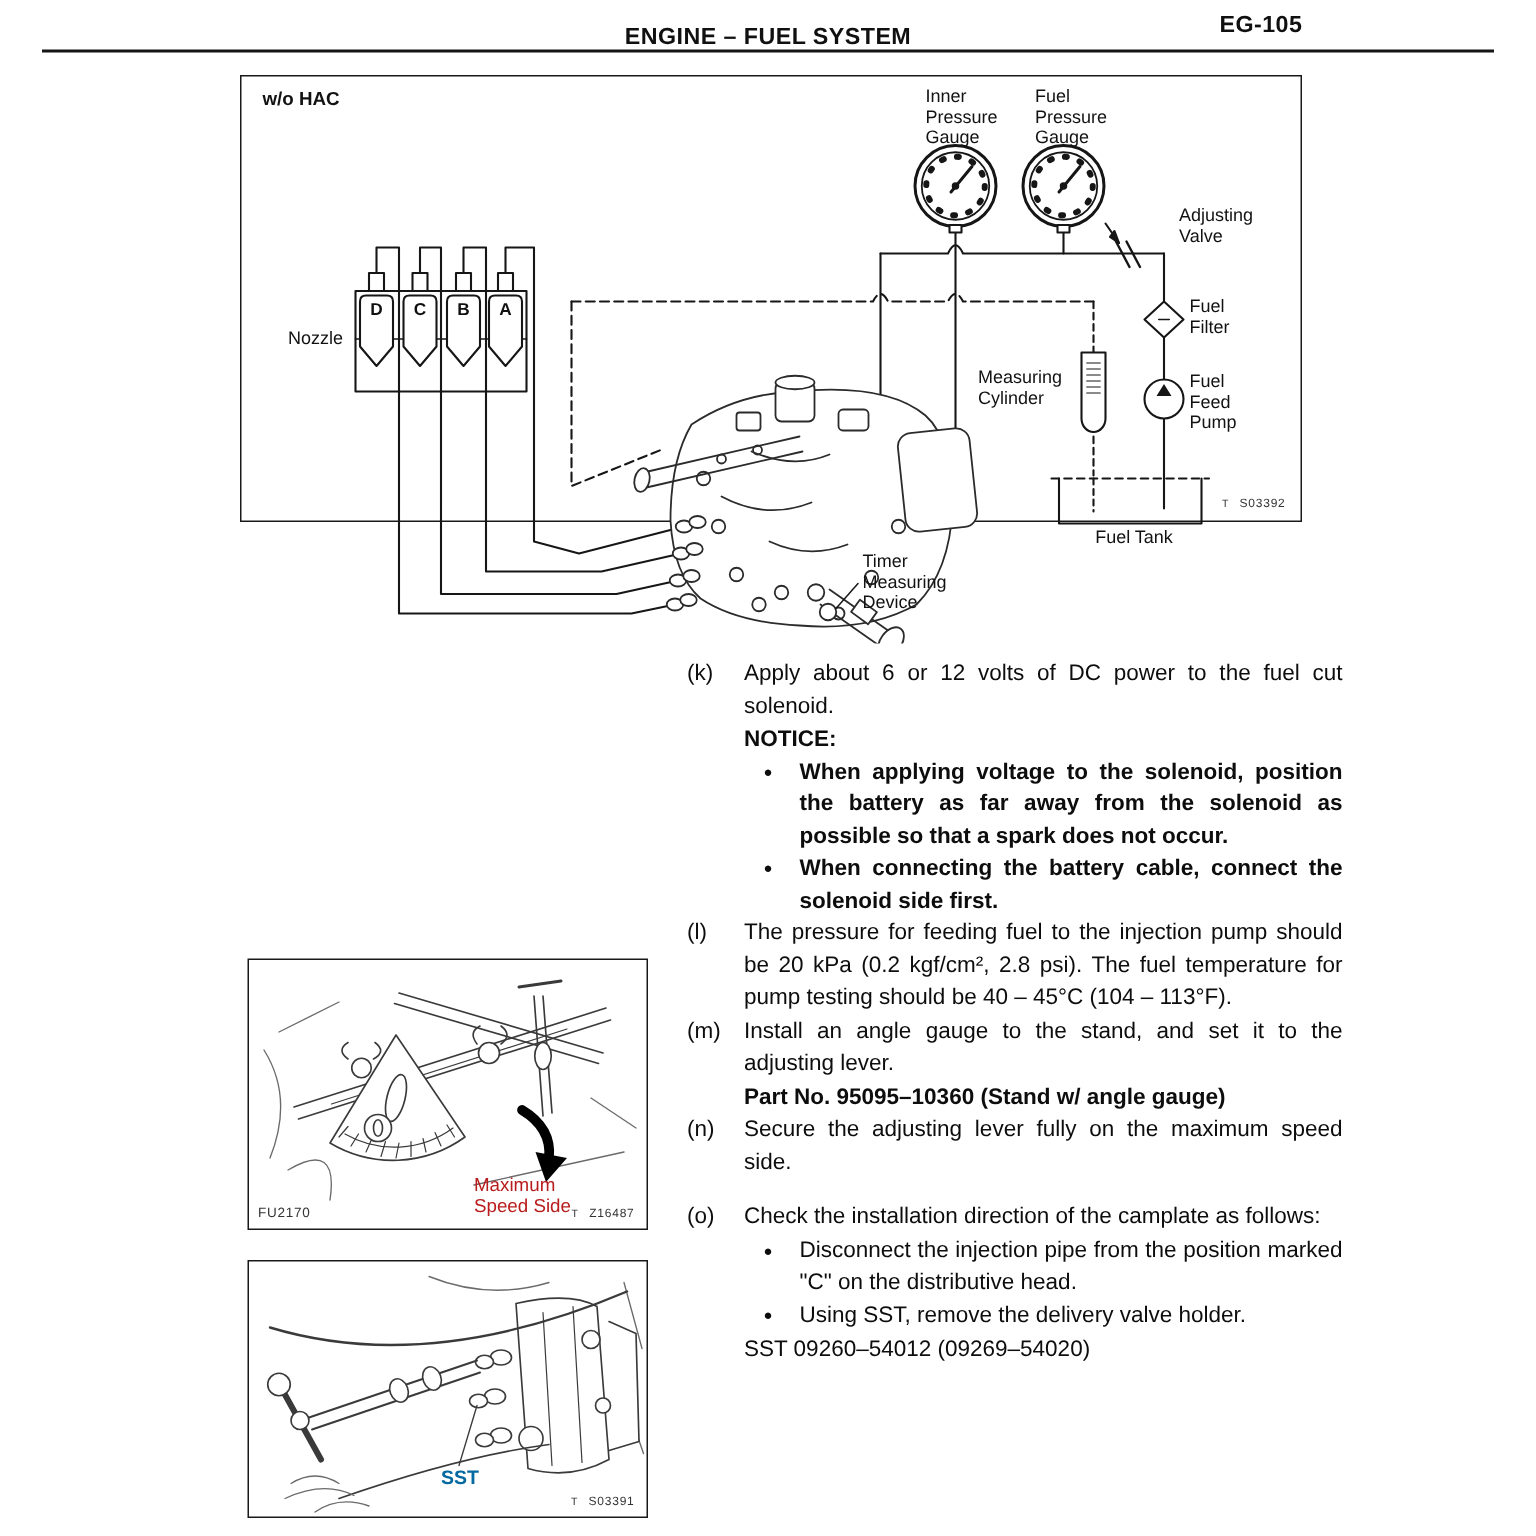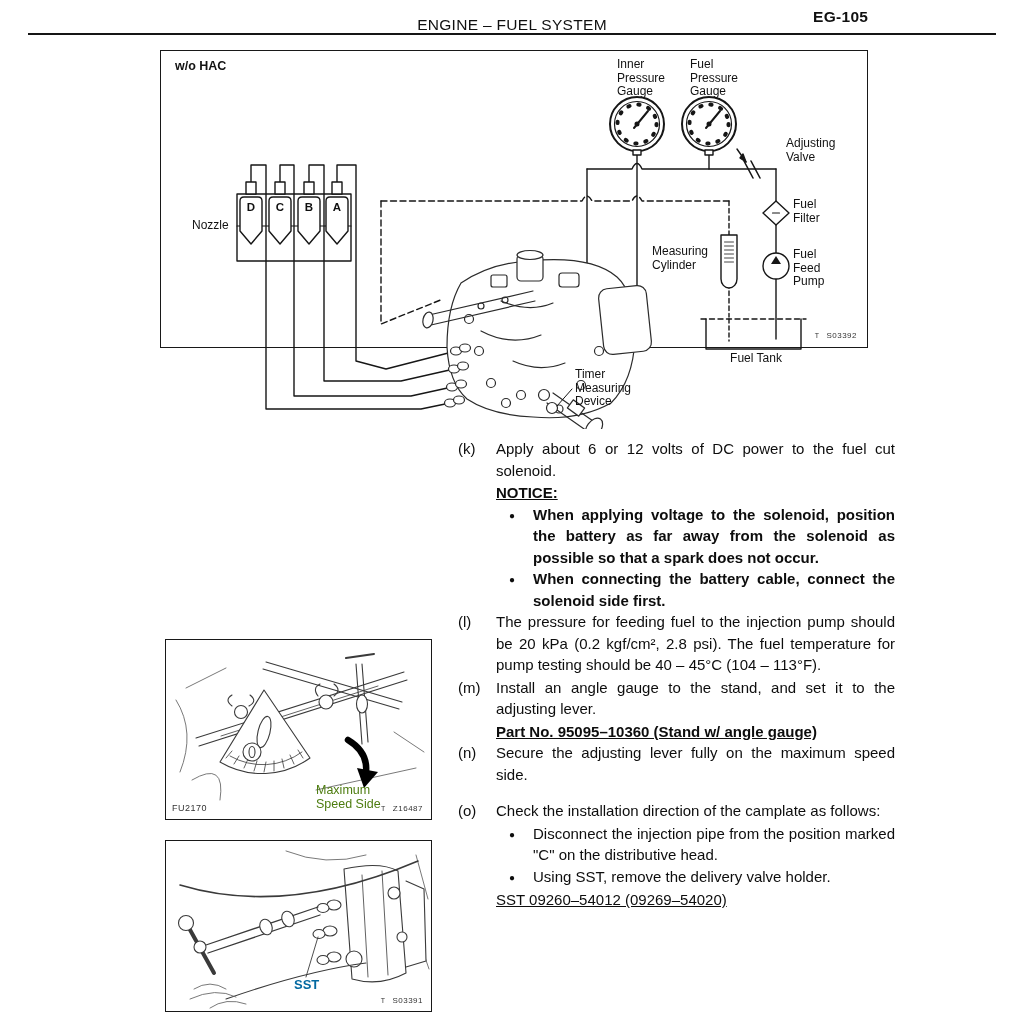--- a/index.html
+++ b/index.html
@@ -1,47 +1,47 @@
 <!DOCTYPE html>
 <html><head>
 <meta charset="utf-8">
 <style>
   html,body{margin:0;padding:0;background:#fff;}
   body{width:1024px;height:1024px;position:relative;font-family:"Liberation Sans",sans-serif;color:#101010;-webkit-font-smoothing:antialiased;}
   .abs{position:absolute;}
   
-  .hdr-title{top:16px;left:0;width:1024px;text-align:center;font-weight:400;font-size:15.5px;letter-spacing:.3px;}
+  .hdr-title{top:16px;left:0;width:1024px;text-align:center;font-weight:700;font-size:15.5px;letter-spacing:.3px;}
   .hdr-page{top:8px;left:813px;font-weight:700;font-size:15.5px;letter-spacing:.3px;}
   .hdr-rule{top:33px;left:28px;width:968px;height:0;border-top:2.5px solid #151515;}
   
   .dbox{top:50px;left:160px;width:708px;height:298px;border:1.6px solid #181818;box-sizing:border-box;}
   .dbox svg{position:absolute;left:0;top:0;}
   .lbl{position:absolute;font-size:12px;line-height:1.13;white-space:pre-line;color:#121212;}
   .lbl.b{font-weight:700;}
   .inj-letter{position:absolute;width:16px;text-align:center;font-size:11.5px;font-weight:700;}
   .figcode{position:absolute;font-size:8px;color:#333;letter-spacing:.5px;}
   .figcode .tmark{font-size:7px;margin-right:7px;}
   
   .steps{position:absolute;left:458px;top:438px;width:437px;font-size:15px;line-height:21.5px;color:#0d0d0d;}
   .step{display:flex;margin:0 0 1px 0;}
   .step-id{flex:0 0 38px;}
   .step-body{flex:1;text-align:justify;}
-  .sub{margin-left:38px;text-decoration:underline;}
+  .sub{margin-left:38px;}
   .bullet-row{display:flex;margin-left:51px;}
   .bullet-dot{flex:0 0 24px;}
   .bullet-dot::before{content:"●";font-size:10px;position:relative;top:-1px;}
   .bullet-text{flex:1;text-align:justify;}
   .bold{font-weight:700;}
   .gap-o{margin-top:15px;}
   
   .fig{position:absolute;border:1.6px solid #181818;box-sizing:border-box;background:#fff;}
   .fig1{left:165px;top:639px;width:267px;height:181px;}
   .fig2{left:165px;top:840px;width:267px;height:172px;}
   .fig svg{position:absolute;left:0;top:0;}
-  .callout{position:absolute;font-size:12.5px;line-height:1.15;white-space:pre-line;color:#4d7c0f;}
+  .callout{position:absolute;font-size:12.5px;line-height:1.15;white-space:pre-line;color:#b91c1c;}
   .sst-lab{position:absolute;font-size:13px;font-weight:700;color:#0369a1;}
 </style>
 </head>
 <body>
 
 <div class="abs hdr-title">ENGINE – FUEL SYSTEM</div>
 <div class="abs hdr-page">EG-105</div>
 <div class="abs hdr-rule"></div>
 
 <div class="abs dbox">

